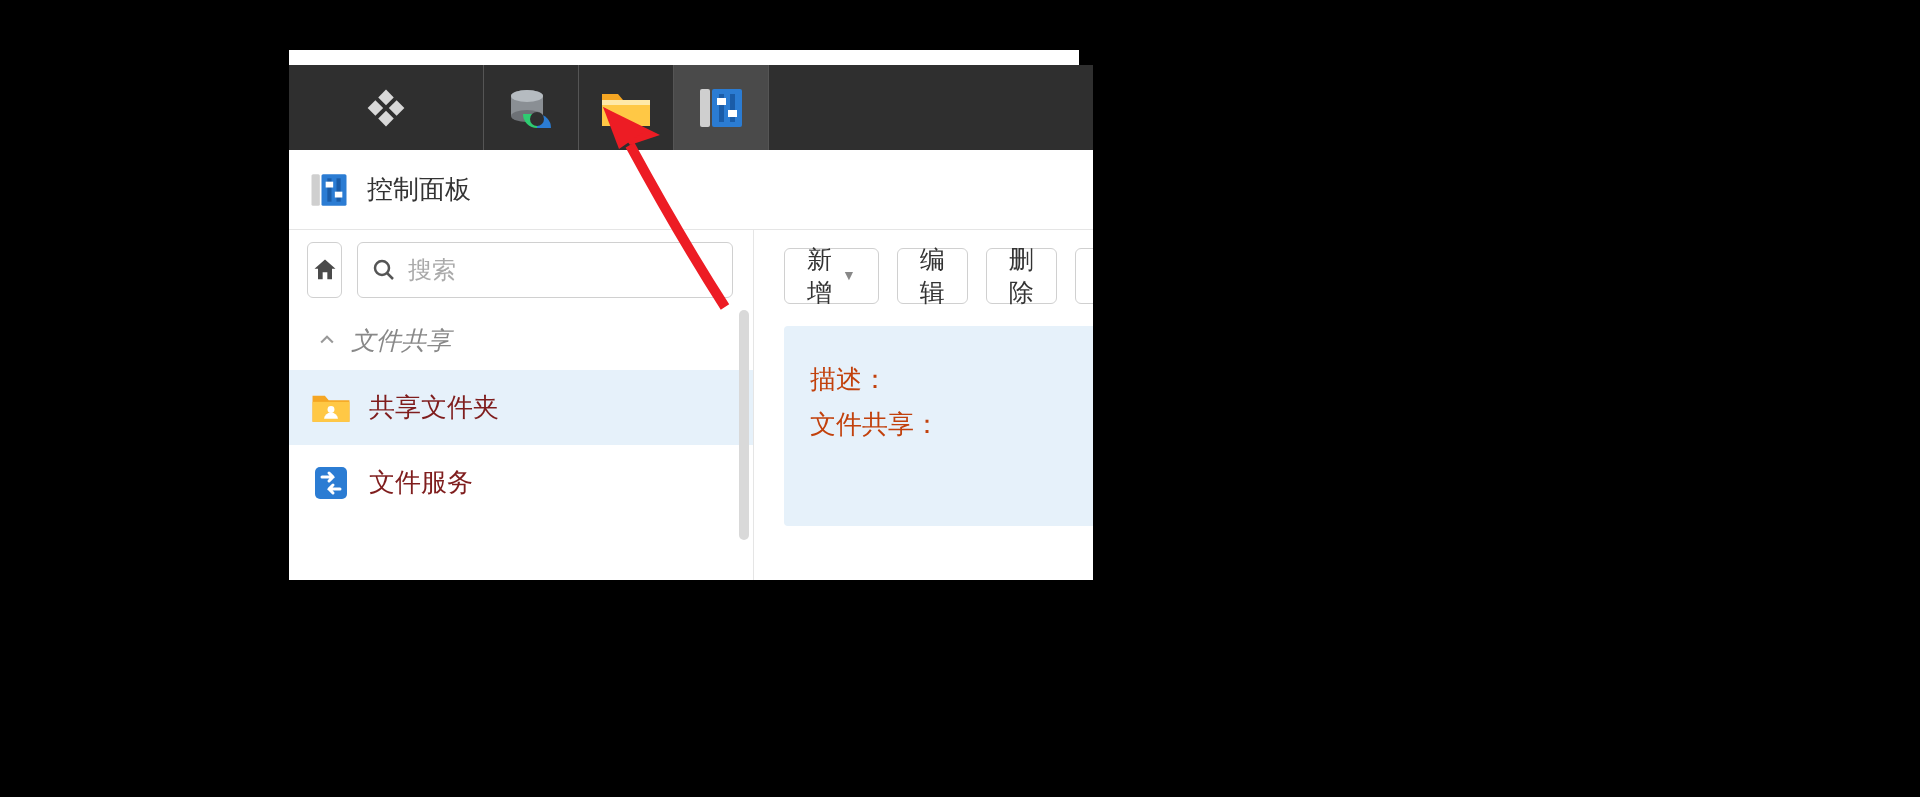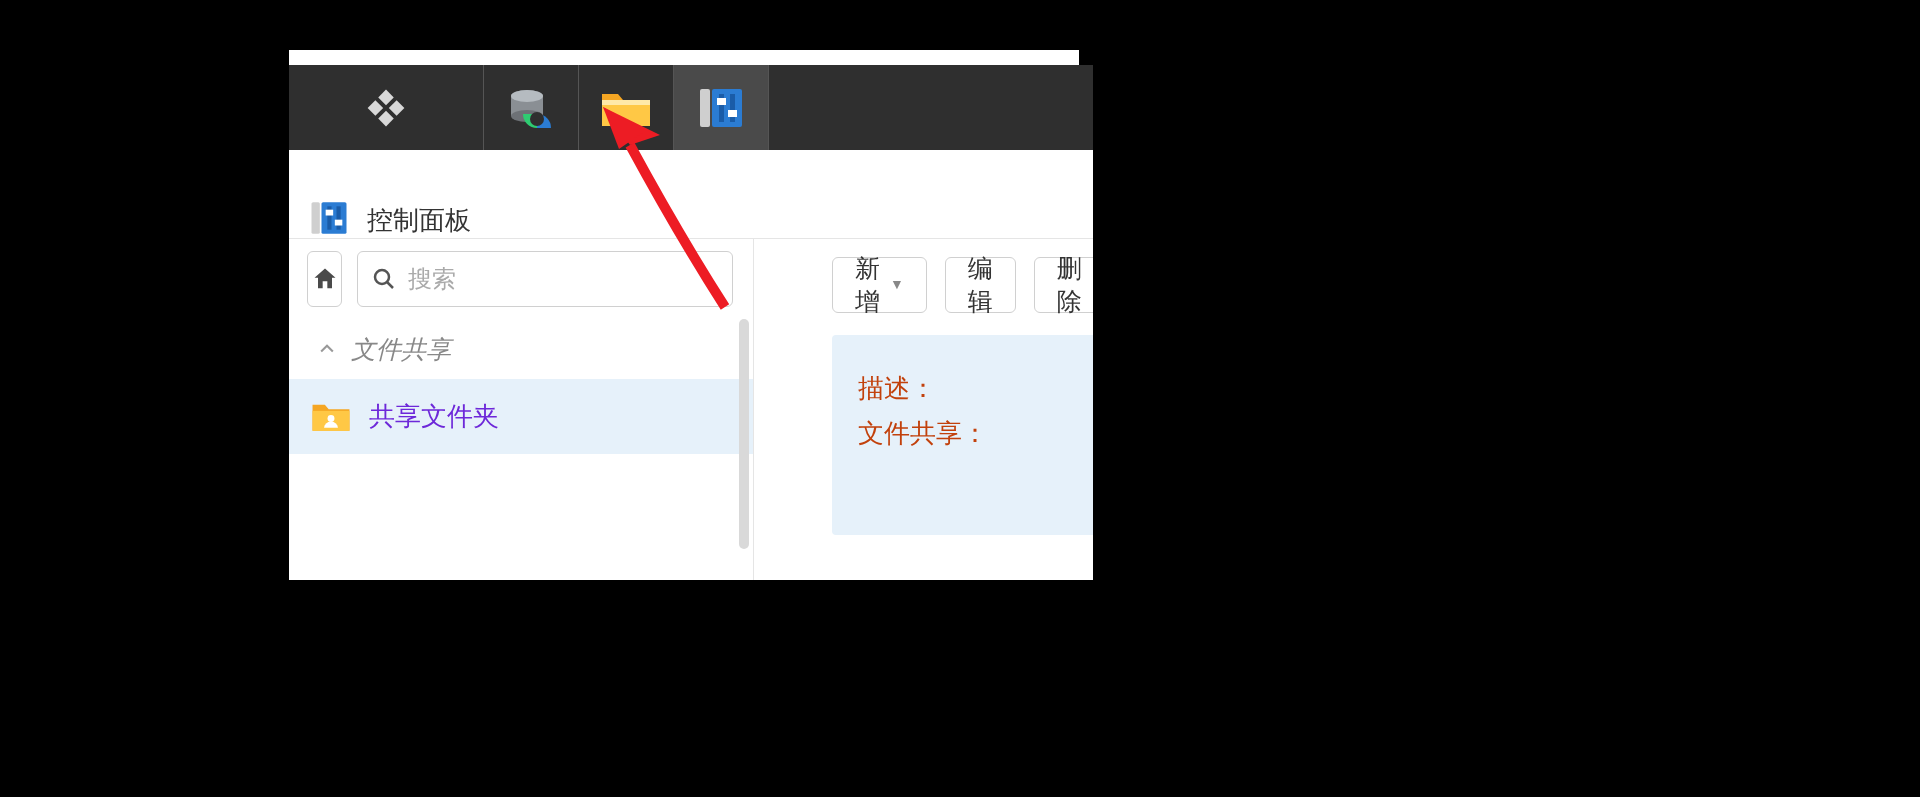--- a/index.html
+++ b/index.html
@@ -40,36 +40,35 @@
       display: flex;
       align-items: center;
       justify-content: center;
       background: #2f2f2f;
     }
     .taskbar-item.wide { width: 195px; border-right: 1px solid #555;}
     .taskbar-item.sep { border-right: 1px solid #555; }
     .taskbar-item.active { background: #4a4a4a; }
     
     .win-header {
-      height: 89px;
-      display: flex;
-      align-items: flex-end;
+      height: 80px;
+      display: flex;
+      align-items: center;
       gap: 18px;
       padding-left: 20px;
       border-bottom: 1px solid #e5e5e5;
     }
     .win-title {
       font-size: 26px;
       color: #333;
     }
     
     .main {
       display: flex;
       height: calc(100% - 85px - 80px);
-      gap: 48px;
     }
     .sidebar {
       width: 465px;
       border-right: 1px solid #e5e5e5;
       position: relative;
     }
     .sidebar-search {
       height: 80px;
       display: flex;
       align-items: center;
@@ -114,21 +113,21 @@
       font-size: 25px;
       font-style: italic;
     }
     .sidebar-item {
       height: 75px;
       display: flex;
       align-items: center;
       gap: 18px;
       padding-left: 22px;
       font-size: 26px;
-      color: #6d28d9;
+      color: #7f1d1d;
     }
     .sidebar-item.active { background: #e6f1fa; }
     .scrollbar-track {
       position: absolute;
       right: 4px;
       top: 80px;
       width: 10px;
       height: 230px;
       background: #d9d9d9;
       border-radius: 5px;
@@ -270,20 +269,28 @@
       <div class="sidebar-item active">
         <svg width="40" height="34" viewBox="0 0 52 44">
           <path d="M2 6 L18 6 L23 12 L50 12 L50 40 L2 40 Z" fill="#f5a623"></path>
           <rect x="2" y="14" width="48" height="26" fill="#ffc845"></rect>
           <circle cx="26" cy="24" r="4.5" fill="#fff"></circle>
           <path d="M17 36 a9 8 0 0 1 18 0 Z" fill="#fff"></path>
         </svg>
         <span>共享文件夹</span>
       </div>
 
+      <div class="sidebar-item">
+        <svg width="40" height="40" viewBox="0 0 40 40">
+          <rect x="4" y="4" width="32" height="32" rx="5" fill="#2b7cd3"></rect>
+          <path d="M11 14 L22 14 M18 10 L22 14 L18 18" stroke="#fff" stroke-width="3" fill="none" stroke-linecap="round"></path>
+          <path d="M29 26 L18 26 M22 22 L18 26 L22 30" stroke="#fff" stroke-width="3" fill="none" stroke-linecap="round"></path>
+        </svg>
+        <span>文件服务</span>
+      </div>
     </div>
 
     <div class="content">
       <div class="toolbar">
         <div class="btn">
           <span>新增</span>
           <span class="caret">▼</span>
         </div>
         <div class="btn">
           <span>编辑</span>

